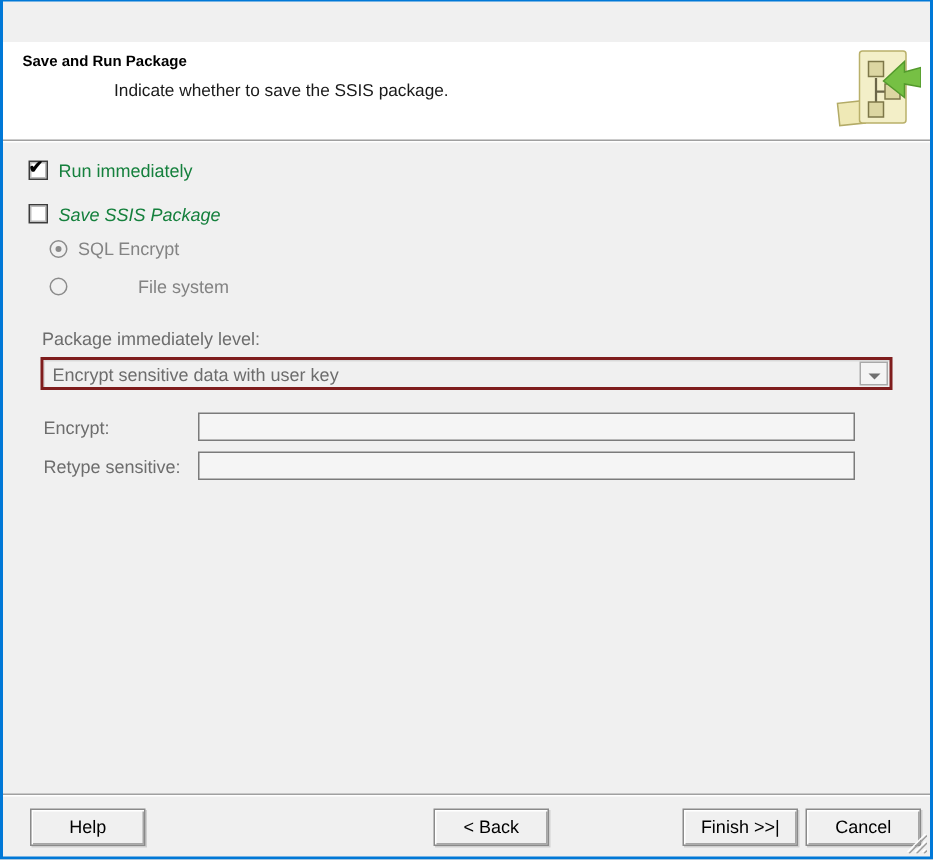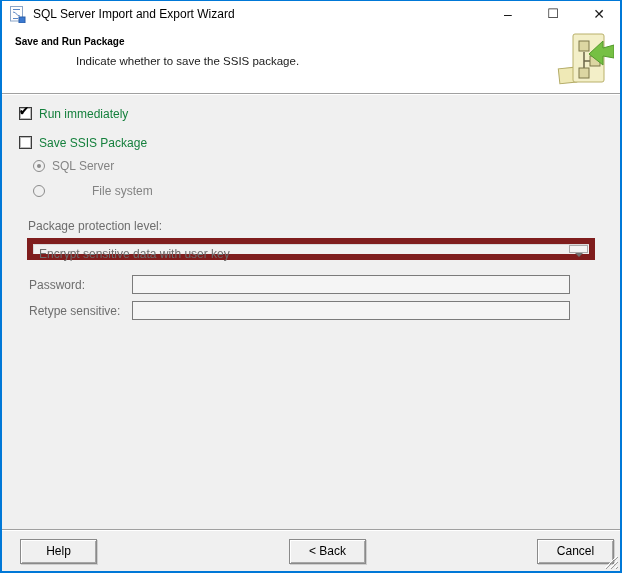--- a/index.html
+++ b/index.html
@@ -28,31 +28,31 @@
   .divider::after{content:"";position:absolute;left:0;right:0;top:1px;height:1px;background:#ffffff;}
   .div-top{top:92px;}
   .div-bottom{top:528px;}
   
   .checkbox{position:absolute;width:13px;height:13px;background:#fff;border:1px solid #3c3c3c;box-shadow:0 0 0 1px #bcbcbc inset;}
   .checkbox .mark{position:absolute;left:-1px;top:-3px;width:13px;height:13px;font-size:12px;font-weight:bold;color:#000;line-height:13px;}
   .cb1{left:17px;top:106px;}
   .cb2{left:17px;top:135px;}
   .cb-label{position:absolute;font-size:12px;color:#15803d;}
   .cb1-label{left:37px;top:106px;}
-  .cb2-label{left:37px;top:135px;}
+  .cb2-label{left:37px;top:135px;font-style:italic;}
   .radio{position:absolute;width:12px;height:12px;border:1px solid #8b8b8b;border-radius:50%;background:#f0f0f0;}
   .radio.sel::after{content:"";position:absolute;left:3px;top:3px;width:4px;height:4px;border-radius:50%;background:#8b8b8b;}
   .r1{left:31px;top:159px;}
   .r2{left:31px;top:184px;}
   .radio-label{position:absolute;font-size:12px;color:#838383;}
   .r1-label{left:50px;top:158px;}
   .r2-label{left:50px;top:183px;margin-left:40px;}
   .gray-label{position:absolute;font-size:12px;color:#6d6d6d;}
   .prot-label{left:26px;top:218px;}
-  .combo{position:absolute;left:25px;top:237px;width:568px;height:22px;background:#f0f0f0;border:6px solid #7f1d1d;box-shadow:inset 1px 1px 0 #d9d9d9;}
+  .combo{position:absolute;left:25px;top:237px;width:568px;height:22px;background:#f0f0f0;border:2px solid #7f1d1d;box-shadow:inset 1px 1px 0 #d9d9d9;}
   .combo-text{position:absolute;left:6px;top:0;line-height:20px;font-size:12px;color:#6d6d6d;white-space:nowrap;}
   .combo-btn{position:absolute;right:1px;top:1px;bottom:1px;width:19px;background:#f4f4f4;border:1px solid #a9a9a9;}
   .combo-arrow{position:absolute;left:5px;top:7px;width:0;height:0;border-left:4px solid transparent;border-right:4px solid transparent;border-top:4px solid #707070;}
   .pw-label{left:27px;top:277px;}
   .rpw-label{left:27px;top:303px;}
   .textbox{position:absolute;left:130px;width:438px;height:19px;background:#f5f5f5;border:1px solid #7b7b7b;font-family:"Liberation Sans",sans-serif;font-size:12px;color:#6d6d6d;padding:0 4px;}
   .tb1{top:274px;}
   .tb2{top:300px;}
   
   .btn{position:absolute;top:538px;width:77px;height:25px;background:#f0f0f0;border:1px solid #8a8a8a;box-shadow:inset 1px 1px 0 #ffffff,inset -1px -1px 0 #a6a6a6,1px 1px 0 #cfcfcf;font-size:12px;color:#000;text-align:center;line-height:23px;cursor:default;}
@@ -61,31 +61,20 @@
   .btn-next{left:364px;top:537px;width:80px;height:27px;border:2px solid #000;line-height:23px;margin-top:35px;}
   .btn-finish{left:453px;}
   .btn-cancel{left:535px;}
   .grip{position:absolute;right:2px;bottom:2px;width:15px;height:15px;}
 </style>
 </head>
 <body>
 
 <div class="window">
 
-  <div class="titlebar">
-    <svg class="titlebar-icon" viewBox="0 0 17 17">
-      <rect x="1.5" y="0.5" width="12" height="14.5" fill="#fdfdfd" stroke="#8aa5c8"></rect>
-      <path d="M4 3.5h7 M4 6c4 0 3 4 7 4 M4 12.5h5" stroke="#5b87c5" stroke-width="1" fill="none"></path>
-      <rect x="10" y="11" width="6" height="6" fill="#3b79d0" stroke="#2a5ea8"></rect>
-    </svg>
-    <span class="titlebar-text">SQL Server Import and Export Wizard</span>
-    <span class="wctl min">–</span>
-    <span class="wctl max">☐</span>
-    <span class="wctl close">✕</span>
-  </div>
 
   <div class="header">
     <div class="header-title">Save and Run Package</div>
     <div class="header-sub">Indicate whether to save the SSIS package.</div>
     <svg class="header-icon" viewBox="0 0 58 60">
       <rect x="3" y="38" width="17" height="15" fill="#efe9b6" stroke="#b3ab67" transform="rotate(-6 11 45)"></rect>
       <rect x="17" y="4" width="31" height="48" rx="2" fill="#f3efc8" stroke="#b9b06a"></rect>
       <path d="M28 22 L28 42 M28 31 L35 31" stroke="#6b6648" stroke-width="1.5" fill="none"></path>
       <rect x="23" y="11" width="10" height="10" fill="#dcd6a2" stroke="#7d7748"></rect>
       <rect x="34" y="26" width="10" height="10" fill="#dcd6a2" stroke="#7d7748"></rect>
@@ -100,42 +89,43 @@
     <span class="mark">✔</span>
   </span>
   <span class="cb-label cb1-label">Run immediately</span>
 
   <span class="checkbox cb2">
     <span class="mark"></span>
   </span>
   <span class="cb-label cb2-label">Save SSIS Package</span>
 
   <span class="radio sel r1"></span>
-  <span class="radio-label r1-label">SQL Server</span>
+  <span class="radio-label r1-label">SQL Encrypt</span>
   <span class="radio r2"></span>
   <span class="radio-label r2-label">File system</span>
 
-  <span class="gray-label prot-label">Package protection level:</span>
+  <span class="gray-label prot-label">Package immediately level:</span>
   <div class="combo">
     <span class="combo-text">Encrypt sensitive data with user key</span>
     <span class="combo-btn">
       <span class="combo-arrow"></span>
     </span>
   </div>
 
-  <span class="gray-label pw-label">Password:</span>
+  <span class="gray-label pw-label">Encrypt:</span>
   <input class="textbox tb1" type="password" disabled="" value="" style="">
   <span class="gray-label rpw-label">Retype sensitive:</span>
   <input class="textbox tb2" type="password" disabled="" value="" style="">
 
   <div class="divider div-bottom"></div>
 
   <div class="btn btn-back">&lt; Back</div>
   <div class="btn btn-help">Help</div>
   <div class="btn btn-next">Next &gt;</div>
+  <div class="btn btn-finish">Finish &gt;&gt;|</div>
   <div class="btn btn-cancel">Cancel</div>
 
   <svg class="grip" viewBox="0 0 15 15">
     <path d="M14 2 L2 14" stroke="#ffffff" stroke-width="1"></path>
     <path d="M15 3 L3 15" stroke="#9b9b9b" stroke-width="1"></path>
     <path d="M14 7 L7 14" stroke="#ffffff" stroke-width="1"></path>
     <path d="M15 8 L8 15" stroke="#9b9b9b" stroke-width="1"></path>
     <path d="M14 12 L12 14" stroke="#ffffff" stroke-width="1"></path>
     <path d="M15 13 L13 15" stroke="#9b9b9b" stroke-width="1"></path>
   </svg>

